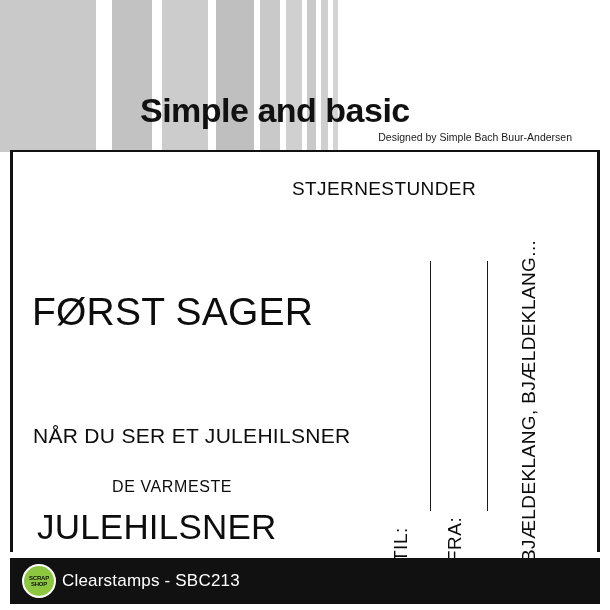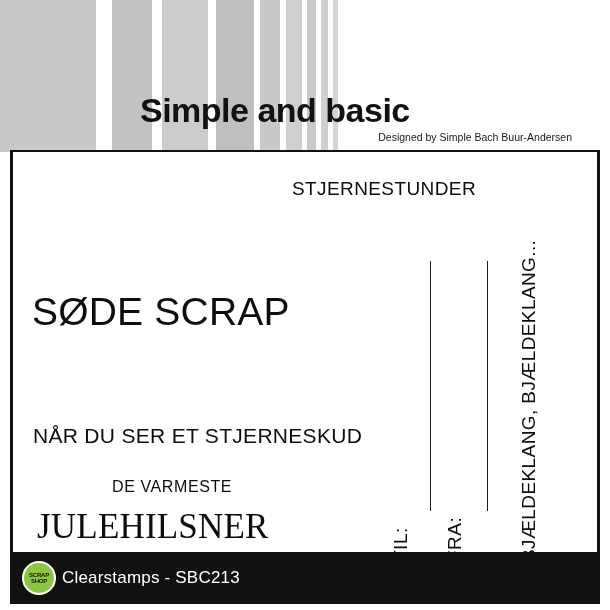--- a/index.html
+++ b/index.html
@@ -134,21 +134,20 @@
     left: 112px;
     top: 326px;
     font-size: 16px;
     letter-spacing: 0.6px;
   }
   .t-julehilsner {
     left: 37px;
     top: 355px;
     font-size: 35px;
     letter-spacing: 0.2px;
-    font-family: Liberation Serif, serif;
   }
 
   
   .vtxt {
     position: absolute;
     color: #0d0d0d;
     white-space: nowrap;
     transform-origin: left bottom;
     transform: rotate(-90deg);
     font-weight: 400;
@@ -179,21 +178,21 @@
   }
   .vline-1 { left: 430px; top: 109px; height: 250px; }
   .vline-2 { left: 487px; top: 109px; height: 250px; }
 
   
   .footer {
     position: absolute;
     left: 10px;
     bottom: 6px;
     width: 590px;
-    height: 52px;
+    height: 46px;
     background: #111111;
     display: flex;
     align-items: center;
   }
   .logo {
     position: relative;
     width: 34px;
     height: 34px;
     margin-left: 12px;
     border-radius: 50%;
@@ -250,22 +249,22 @@
     <div class="header-title">Simple and basic</div>
     <div class="header-sub">Designed by Simple Bach Buur-Andersen</div>
     <div class="header-rule"></div>
   </div>
 
   <div class="sheet">
     <div class="sheet-border-left"></div>
     <div class="sheet-border-right"></div>
 
     <div class="txt t-stjernestunder">STJERNESTUNDER</div>
-    <div class="txt t-sode">SØDE SCRAP</div>
-    <div class="txt t-naar">NÅR DU SER ET STJERNESKUD</div>
+    <div class="txt t-sode">FØRST SAGER</div>
+    <div class="txt t-naar">NÅR DU SER ET JULEHILSNER</div>
     <div class="txt t-devarmeste">DE VARMESTE</div>
     <div class="txt t-julehilsner">JULEHILSNER</div>
 
     <div class="vline vline-1"></div>
     <div class="vline vline-2"></div>
 
     <div class="vtxt v-til">TIL:</div>
     <div class="vtxt v-fra">FRA:</div>
     <div class="vtxt v-bjaeld">BJÆLDEKLANG, BJÆLDEKLANG...</div>
   </div>

